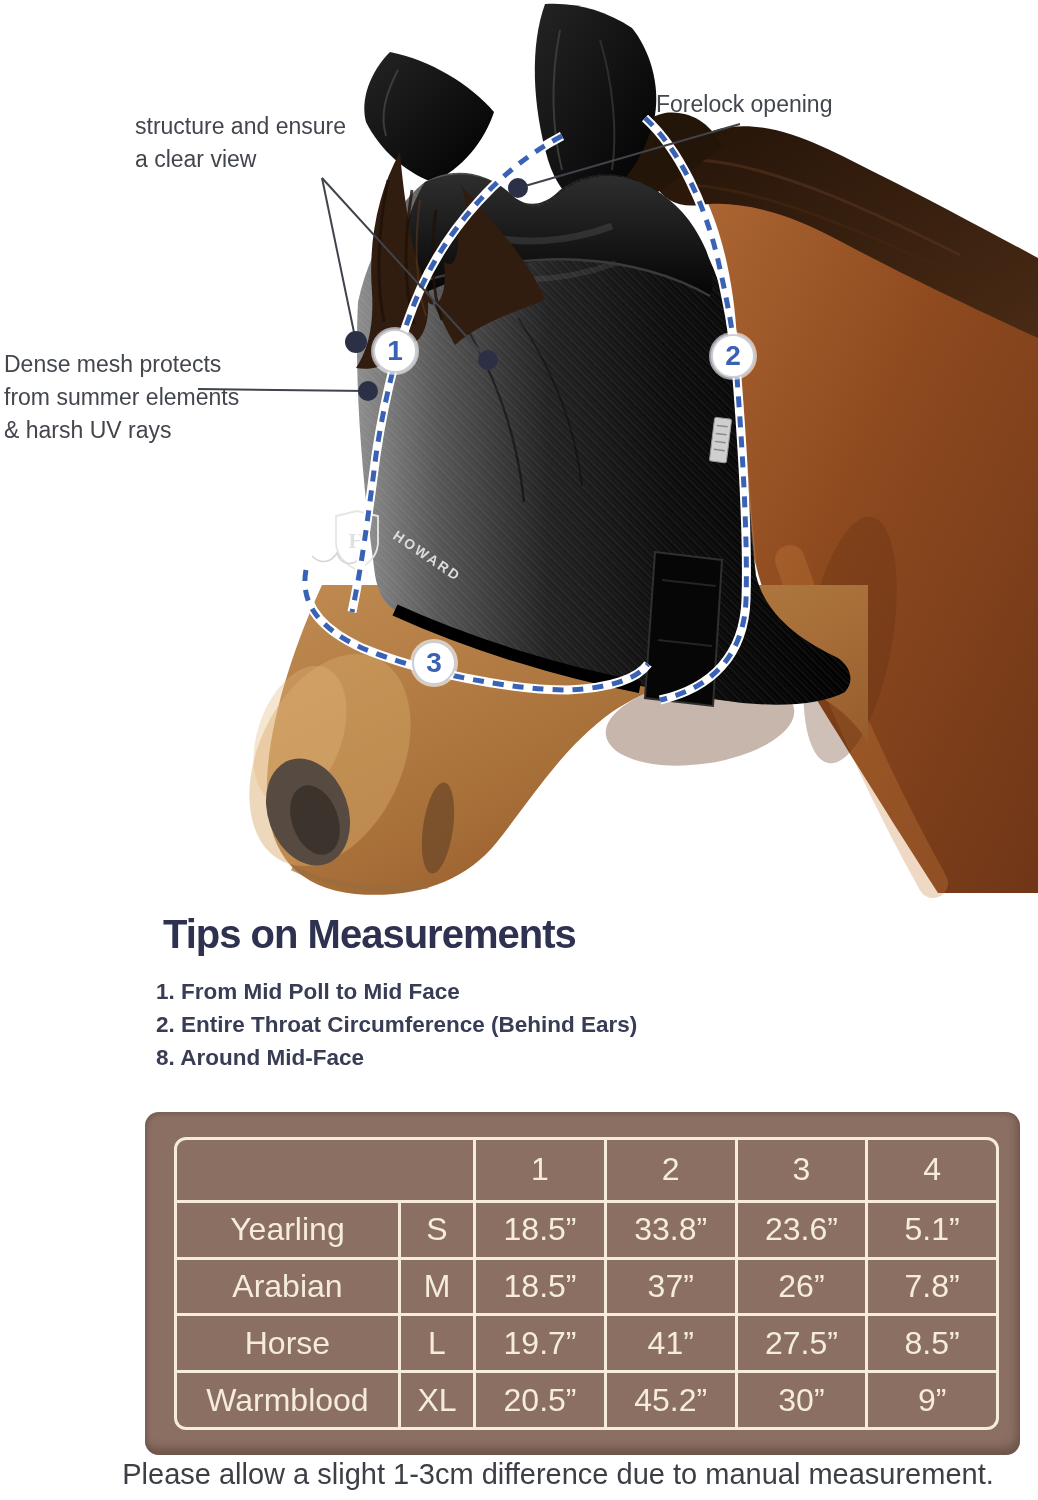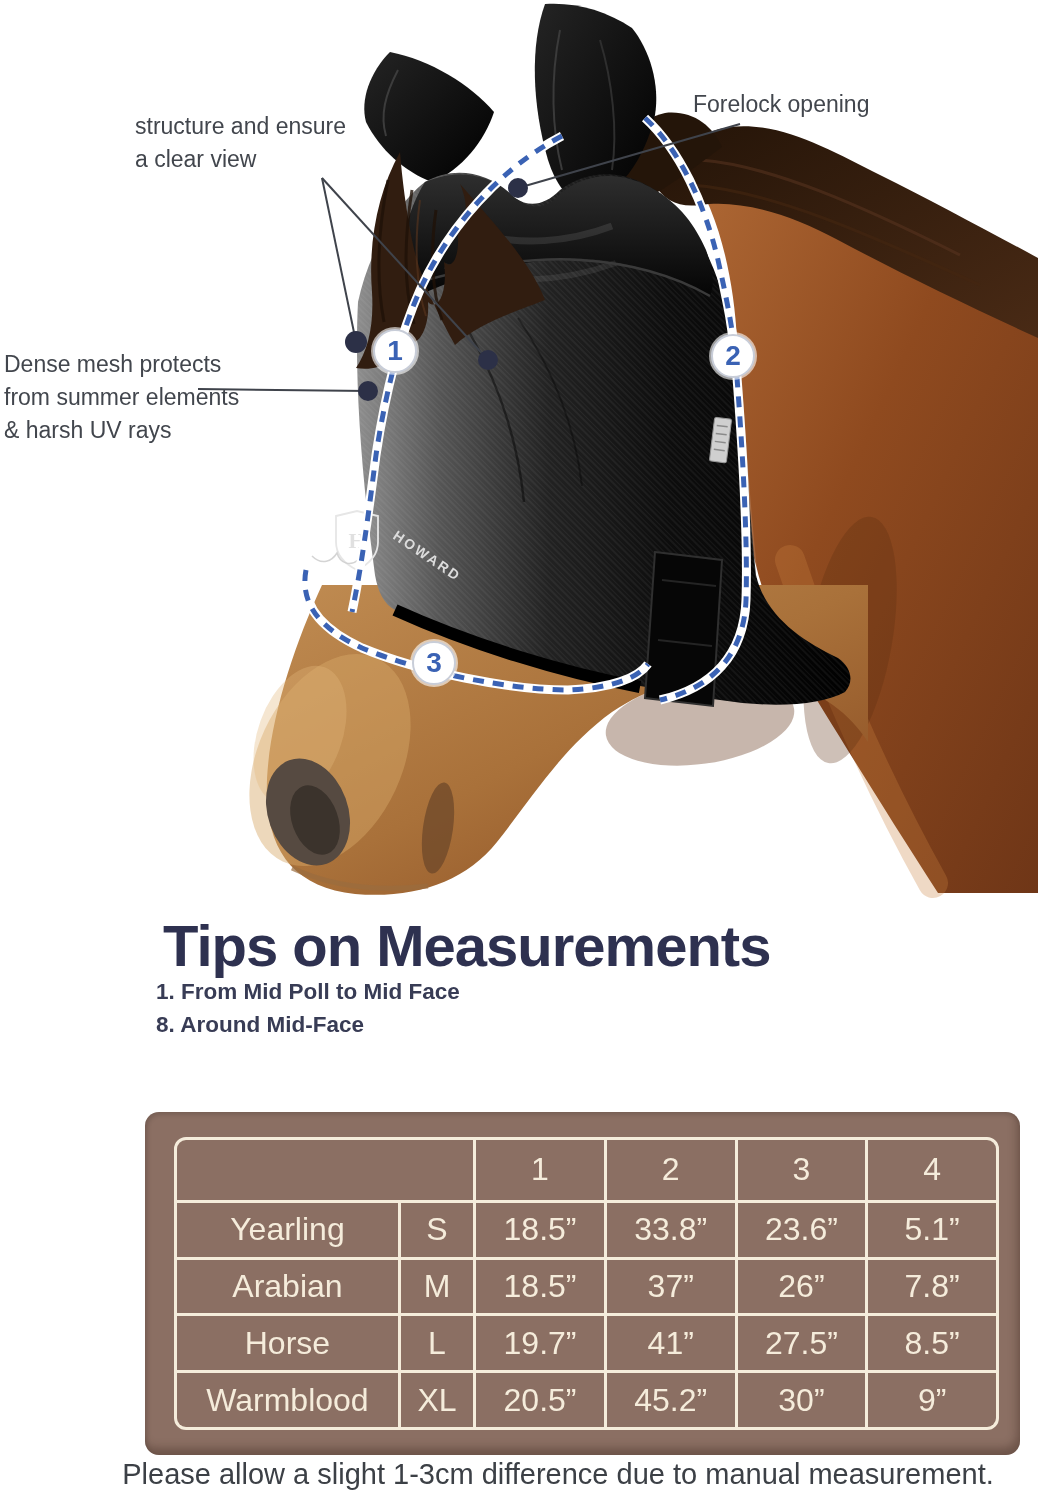--- a/index.html
+++ b/index.html
@@ -2,30 +2,30 @@
 <html style="--accent-blue: #3a62b4; --panel-brown: #8b6f63; --table-cream: #f5ecdb; --heading-navy: #2e3150; --list-navy: #383c55; --ann-text: #42464d; --note-gray: #3c4046; --horse-chestnut: #8f4a1f; --mask-black: #0c0c0c;"><head>
 <meta charset="utf-8">
 <style>
   html,body{margin:0;padding:0;background:#fff;}
   .page{position:relative;width:1038px;height:1500px;background:#fff;overflow:hidden;
         font-family:"Liberation Sans",sans-serif;}
   .figure{position:absolute;left:0;top:0;width:1038px;height:905px;}
   .figure svg{position:absolute;left:0;top:0;}
   .lbl{position:absolute;color:var(--ann-text,#42464d);font-size:23px;line-height:33px;}
   .lbl-dd{left:135px;top:110px;width:258px;}
-  .lbl-forelock{left:693px;top:88px;white-space:nowrap;}
+  .lbl-forelock{left:656px;top:88px;white-space:nowrap;}
   .lbl-mesh{left:4px;top:312px;width:268px;margin-top:36px;}
   .badge{position:absolute;width:44px;height:44px;border-radius:50%;background:#fff;
          border:2px solid #c8cdd8;box-sizing:border-box;display:flex;align-items:center;
          justify-content:center;color:var(--accent-blue,#3a62b4);font-size:28px;font-weight:bold;
          box-shadow:0 0 0 2px rgba(255,255,255,.6);}
   .badge1{left:373px;top:329px;}
   .badge2{left:711px;top:334px;}
   .badge3{left:412px;top:641px;}
-  .tips-title{position:absolute;left:163px;top:912px;font-size:58px;font-weight:bold;
+  .tips-title{position:absolute;left:163px;top:912px;font-size:40px;font-weight:bold;
               letter-spacing:-1px;color:var(--heading-navy,#2e3150);}
   .tips-list{position:absolute;left:156px;top:975px;font-size:22.5px;font-weight:bold;
              line-height:33px;color:var(--list-navy,#383c55);}
   .size-panel{position:absolute;left:145px;top:1112px;width:875px;height:343px;
               background:var(--panel-brown,#8b6f63);border-radius:14px;
               box-shadow:inset -3px -7px 9px rgba(55,35,25,.35), inset 2px 3px 4px rgba(0,0,0,.12);}
   .size-table{position:absolute;left:29px;top:25px;width:825px;height:293px;box-sizing:border-box;
               border:3px solid var(--table-cream,#f5ecdb);border-radius:12px;overflow:hidden;
               background:var(--table-cream,#f5ecdb);}
   .grid{display:grid;width:100%;height:100%;gap:3px;
@@ -222,20 +222,21 @@
     </div>
 
     <div class="badge badge1">1</div>
     <div class="badge badge2">2</div>
     <div class="badge badge3">3</div>
   </div>
 
   <div class="tips-title">Tips on Measurements</div>
   <div class="tips-list">
     <div>1. From Mid Poll to Mid Face</div>
+    <div>2. Entire Throat Circumference (Behind Ears)</div>
     <div>8. Around Mid-Face</div>
   </div>
 
   <div class="size-panel">
     <div class="size-table">
       <div class="grid">
         <div class="cell hdr-blank"></div>
         <div class="cell">1</div>
         <div class="cell">2</div>
         <div class="cell">3</div>

